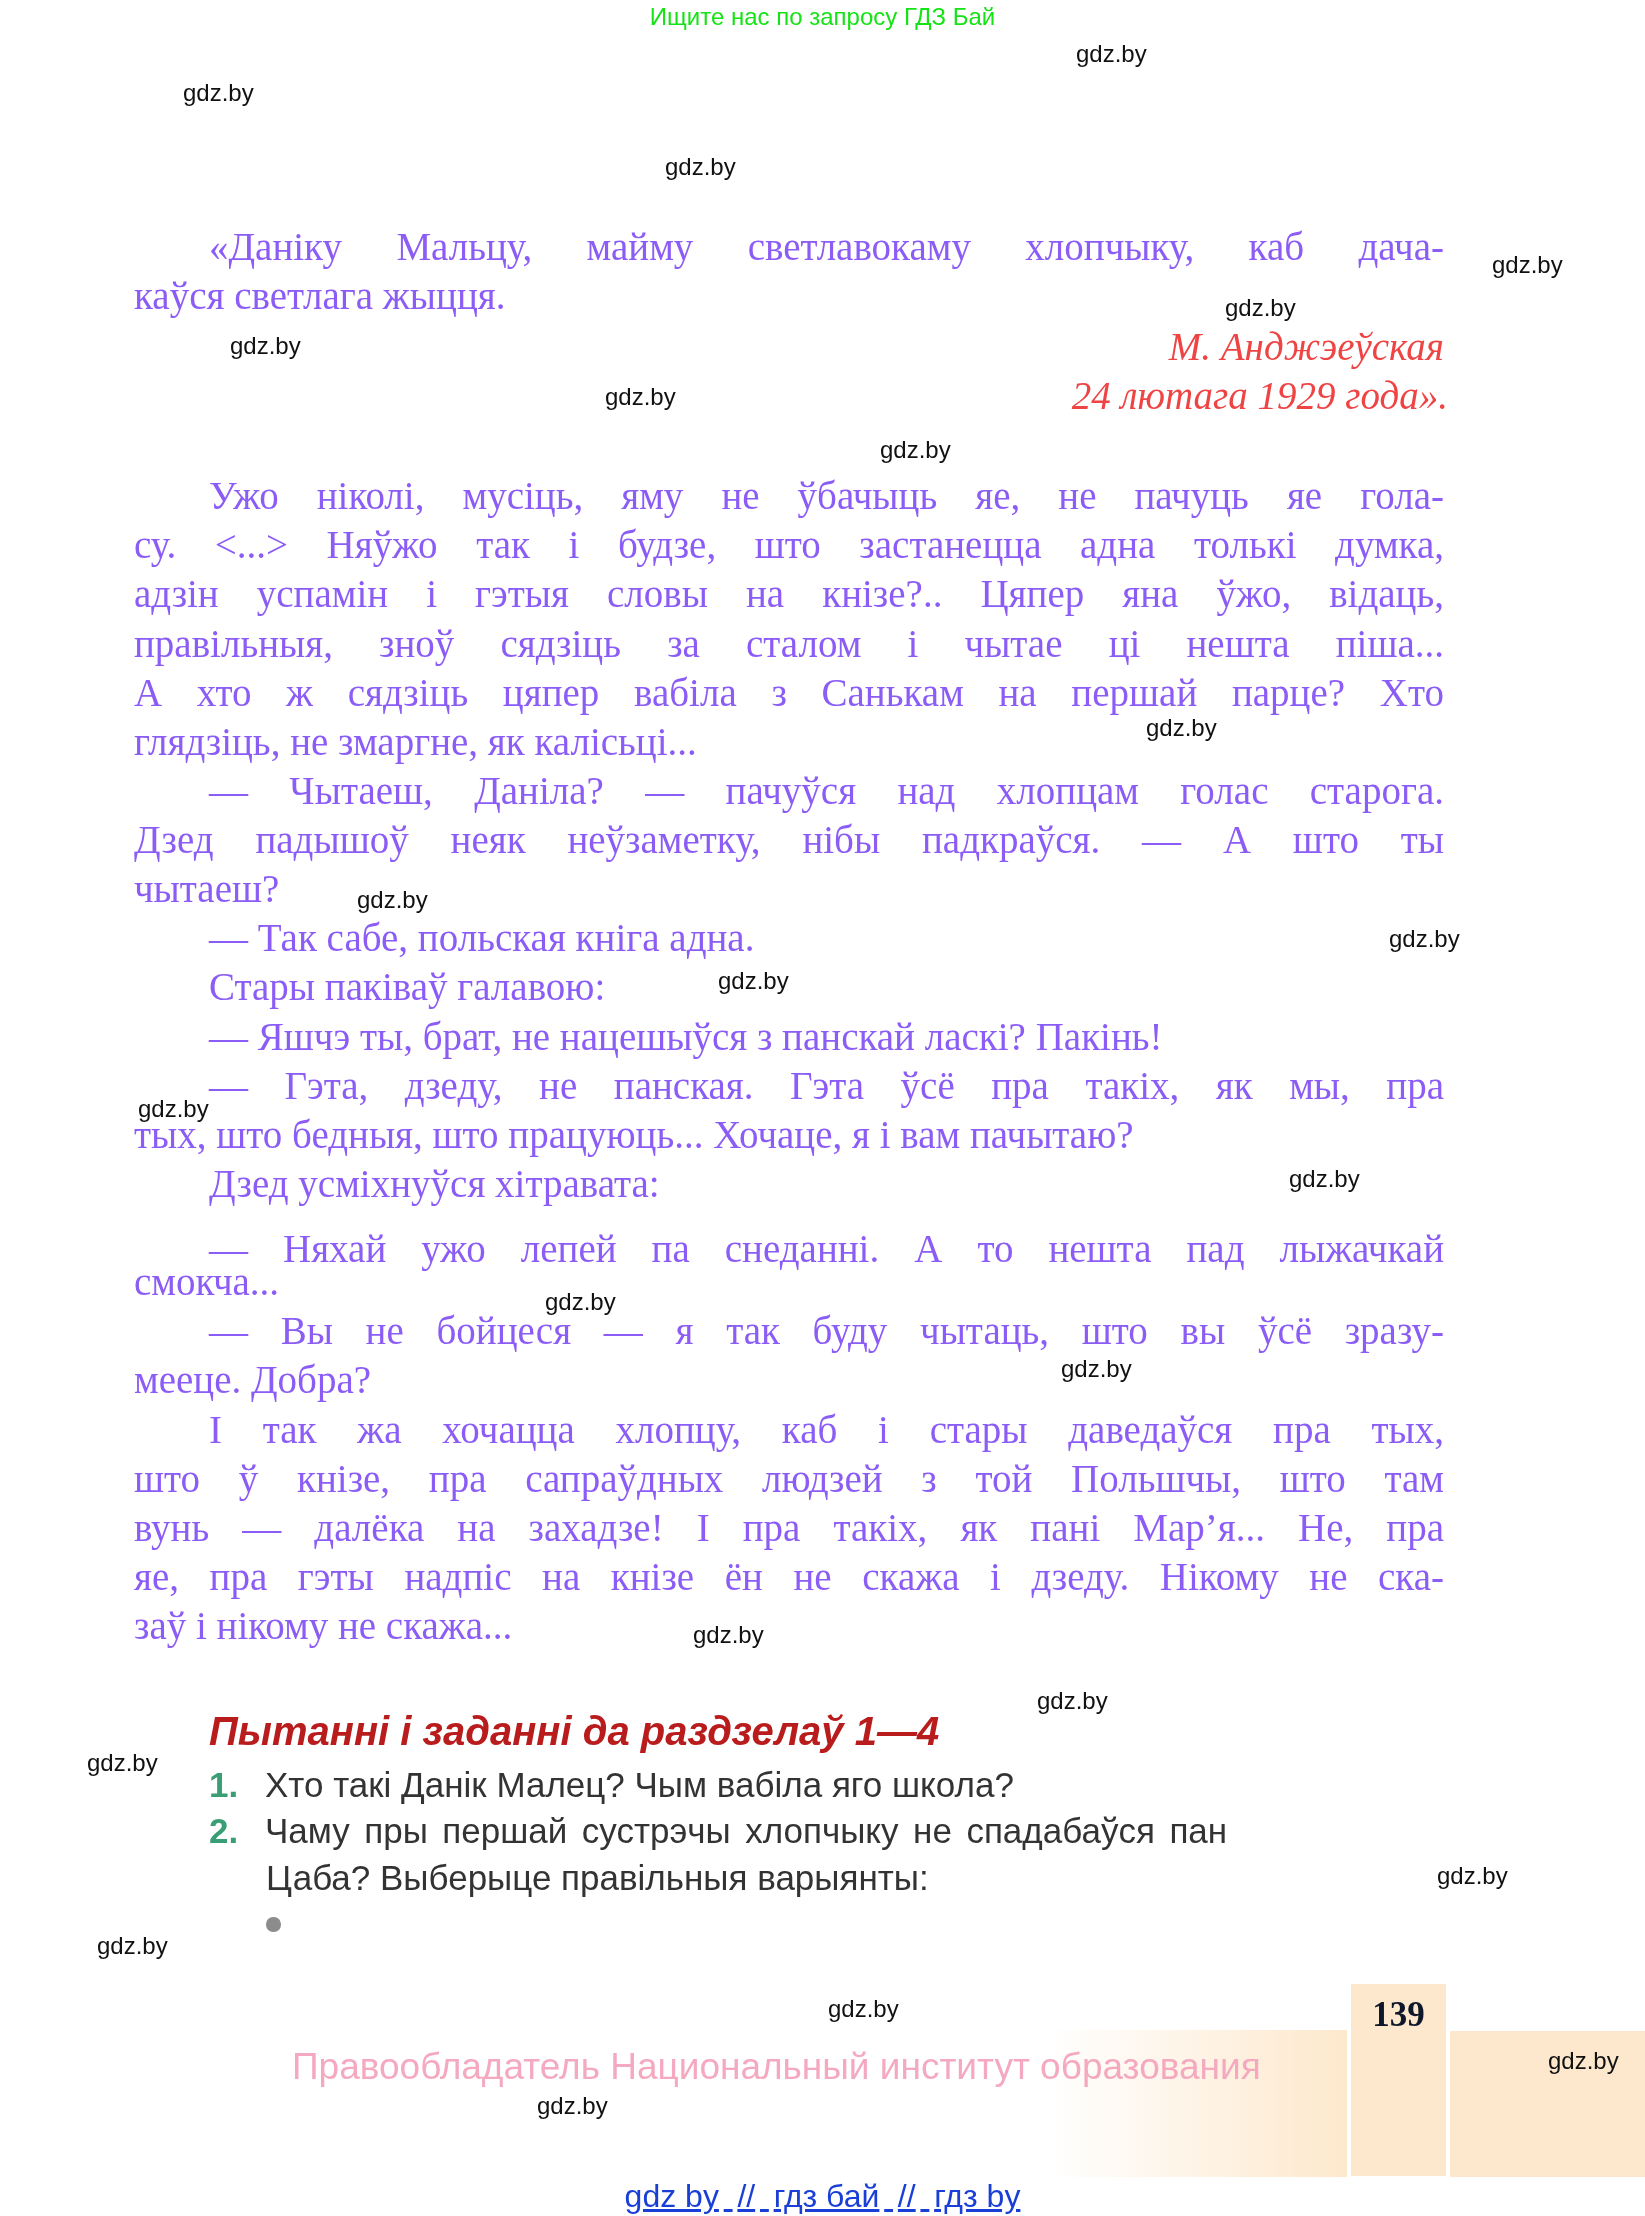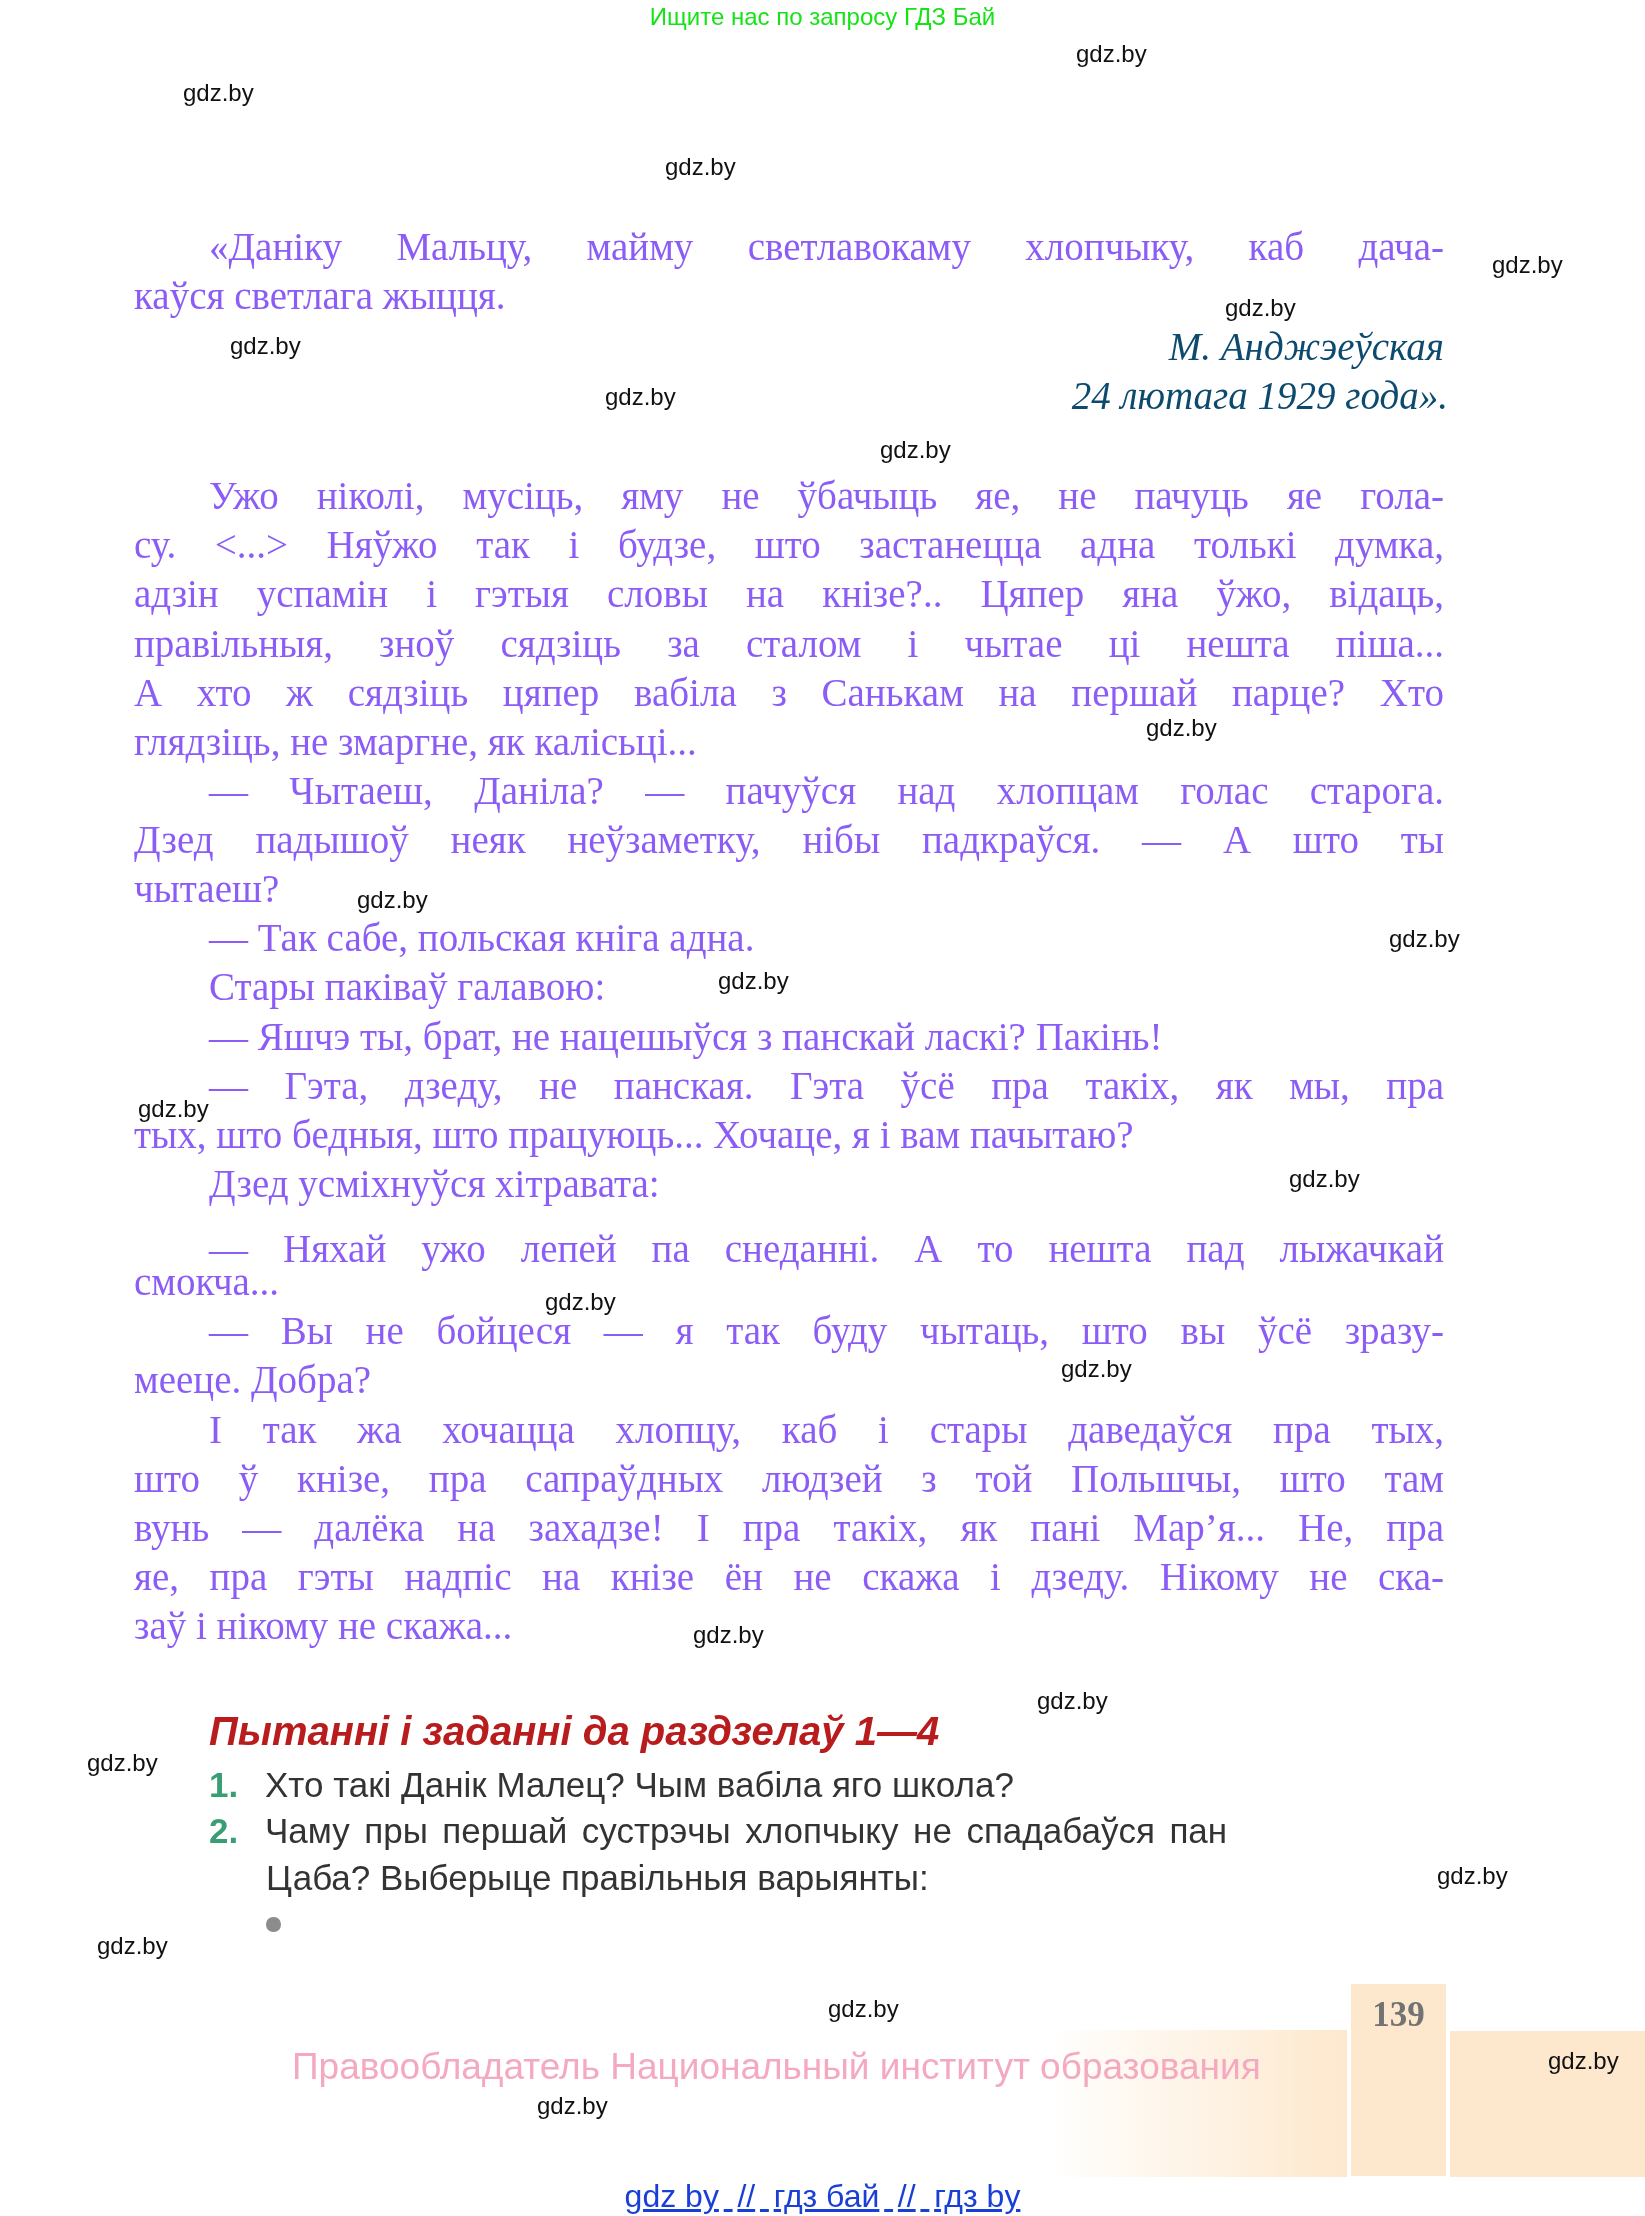--- a/index.html
+++ b/index.html
@@ -21,21 +21,21 @@
     position: absolute; left: 134px; width: 1310px; white-space: nowrap;
     font-family: "Liberation Serif", "DejaVu Serif", serif;
     font-size: 39px; color: #8b5cf6; line-height: 49px; height: 49px;
     text-align: justify; text-align-last: justify;
   }
   .line.last { text-align-last: left; }
   .line.indent { left: 209px; width: 1235px; }
   .sig {
     position: absolute; right: 201px; white-space: nowrap;
     font-family: "Liberation Serif", "DejaVu Serif", serif; font-style: italic;
-    font-size: 39px; color: #0c4a6e; line-height: 49px;
+    font-size: 39px; color: #ef4444; line-height: 49px;
   }
   .q-heading {
     position: absolute; left: 209px; top: 1709px;
     font-family: "Liberation Sans", sans-serif; font-weight: bold; font-style: italic;
     font-size: 40px; color: #b91c1c; white-space: nowrap;
   }
   .q-line {
     position: absolute; left: 209px; width: 1235px; white-space: nowrap;
     font-family: "Liberation Sans", sans-serif; font-size: 35px; color: #333333;
     line-height: 47px; height: 47px;
@@ -51,21 +51,21 @@
     position: absolute; left: 1047px; top: 2030px; width: 300px; height: 147px;
     background: linear-gradient(to right, rgba(253,232,205,0) 0%, #fde8cd 100%);
   }
   .page-box {
     position: absolute; left: 1351px; top: 1984px; width: 95px; height: 192px;
     background: #fde8cd;
   }
   .page-num {
     position: absolute; left: 0; top: 11.3px; width: 95px; text-align: center;
     font-family: "Liberation Serif", "DejaVu Serif", serif; font-weight: bold;
-    font-size: 35px; color: #737373;
+    font-size: 35px; color: #0f172a;
   }
   .right-box {
     position: absolute; left: 1450px; top: 2031px; width: 195px; height: 146px;
     background: #fde8cd;
   }
   .copyright {
     position: absolute; left: 292px; top: 2046px; white-space: nowrap;
     font-family: "Liberation Sans", sans-serif; font-size: 37px; color: #f4a9c0;
   }
   .footer-links {

